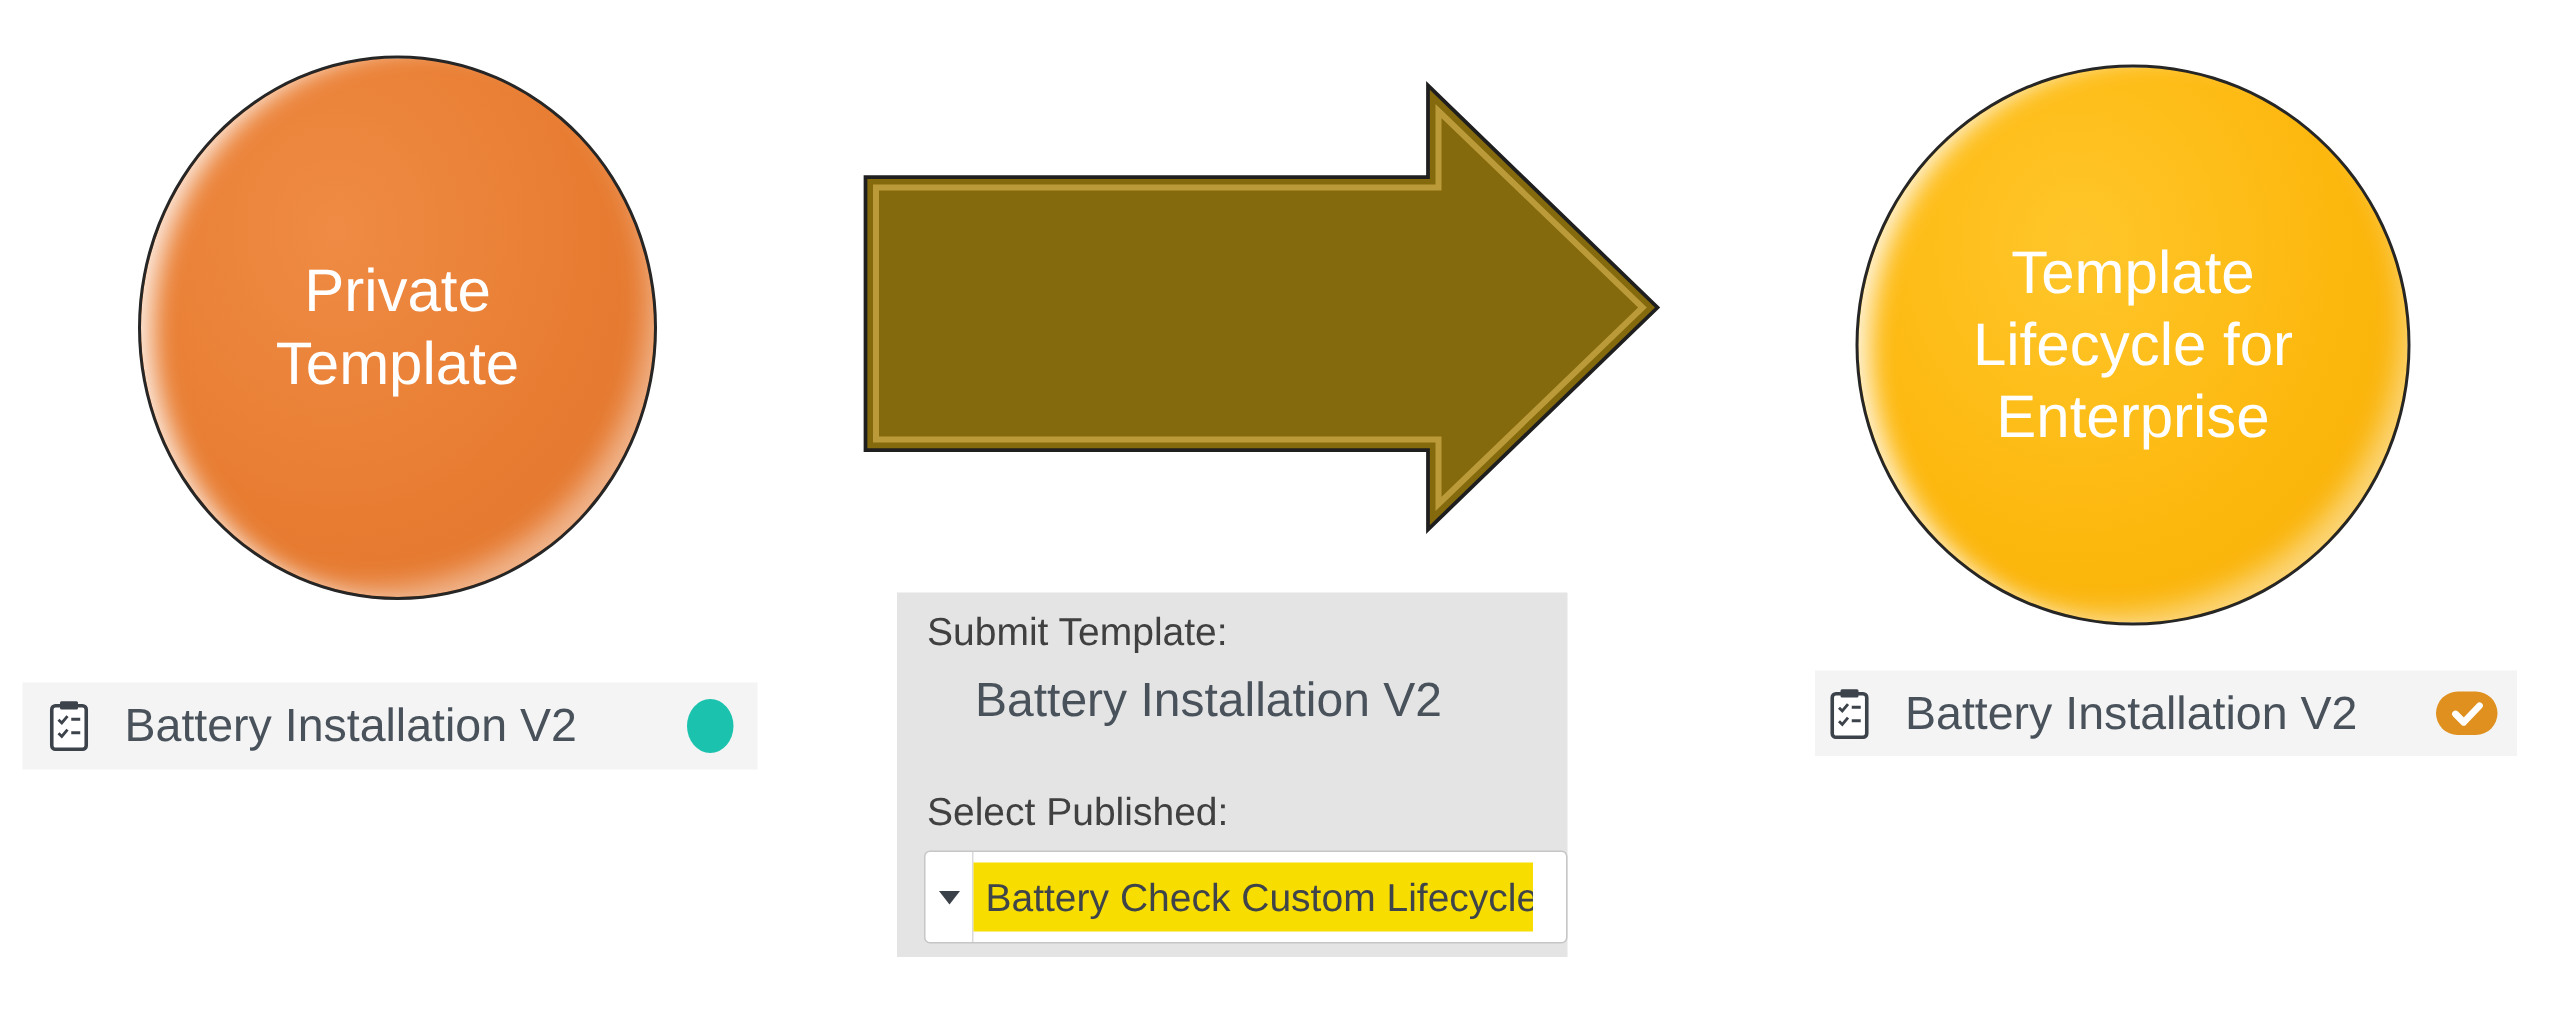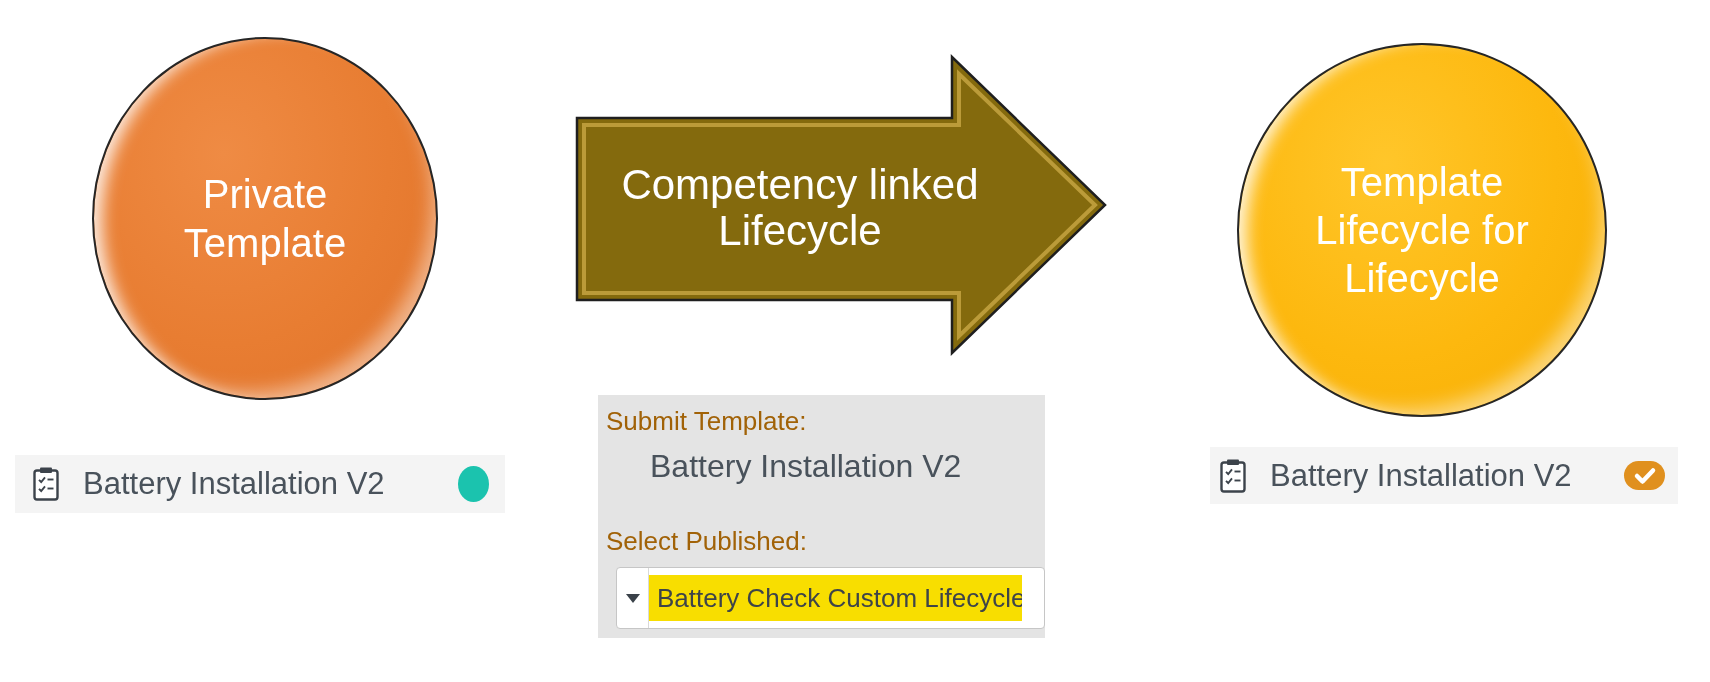--- a/index.html
+++ b/index.html
@@ -29,21 +29,21 @@
   #row-private{left:15px;top:455px;width:490px;height:58px;padding-left:18px;box-sizing:border-box;}
   #row-published{left:1210px;top:447px;width:468px;height:57px;padding-left:10px;box-sizing:border-box;}
   .item-row .name{margin-left:24px;white-space:nowrap;}
   .status-dot{margin-left:auto;margin-right:16px;width:31px;height:36px;border-radius:50%;
               background:#1bc3ae;flex:0 0 auto;}
   .check-badge{margin-left:auto;margin-right:13px;width:41px;height:29px;border-radius:15px;
                background:#e0901e;display:flex;align-items:center;justify-content:center;flex:0 0 auto;}
 
   
   #form-panel{position:absolute;left:598px;top:395px;width:447px;height:243px;background:#e4e4e4;}
-  #form-panel .lbl{position:absolute;left:8px;color:#a16207;font-size:26px;white-space:nowrap;}
+  #form-panel .lbl{position:absolute;left:20px;color:#404040;font-size:26px;white-space:nowrap;}
   #submit-label{top:11px;}
   #template-name{position:absolute;left:52px;top:53px;color:#49525b;font-size:32px;white-space:nowrap;}
   #select-label{top:131px;}
   #dropdown{position:absolute;left:18px;top:172px;width:429px;height:62px;box-sizing:border-box;
             background:#ffffff;border:1px solid #c6c6c6;border-radius:4px;
             display:flex;align-items:center;}
   #caret-cell{width:31px;align-self:stretch;border-right:1px solid #d9d9d9;
               display:flex;align-items:center;justify-content:center;flex:0 0 auto;}
   .caret{width:0;height:0;border-left:7px solid transparent;border-right:7px solid transparent;
          border-top:9px solid #3a4149;}
@@ -62,30 +62,26 @@
       <div>Template</div>
     </div>
   </div>
 
   <div id="arrow-wrap">
     <svg width="535" height="307" viewBox="0 0 535 307">
       <polygon points="2,66 377,66 377,5 530,153 377,301 377,248 2,248" fill="#846A0D" stroke="#1f1f1f" stroke-width="2.5" stroke-linejoin="miter"></polygon>
       <polygon points="9,73 384,73 384,22 520,153 384,284 384,241 9,241" fill="none" stroke="#C9A845" stroke-width="4" opacity="0.8"></polygon>
     </svg>
   </div>
-  <div id="arrow-label">
-    <div>Competency linked</div>
-    <div>Lifecycle</div>
-  </div>
 
   <div id="circle-published" class="circle">
     <div class="lines">
       <div>Template</div>
       <div>Lifecycle for</div>
-      <div>Lifecycle</div>
+      <div>Enterprise</div>
     </div>
   </div>
 
   <div id="row-private" class="item-row">
     <svg width="26" height="34" viewBox="0 0 26 34">
       <rect x="1.5" y="3.5" width="23" height="29" rx="2.5" fill="#ffffff" stroke="#3c434b" stroke-width="2.4"></rect>
       <rect x="7" y="0.5" width="12" height="5.5" rx="1" fill="#3c434b"></rect>
       <path d="M6 12.8 l2.2 2.2 3.8-4.6" stroke="#3c434b" stroke-width="1.9" fill="none"></path>
       <line x1="14.5" y1="12.5" x2="20.5" y2="12.5" stroke="#3c434b" stroke-width="1.9"></line>
       <path d="M6 21.8 l2.2 2.2 3.8-4.6" stroke="#3c434b" stroke-width="1.9" fill="none"></path>

